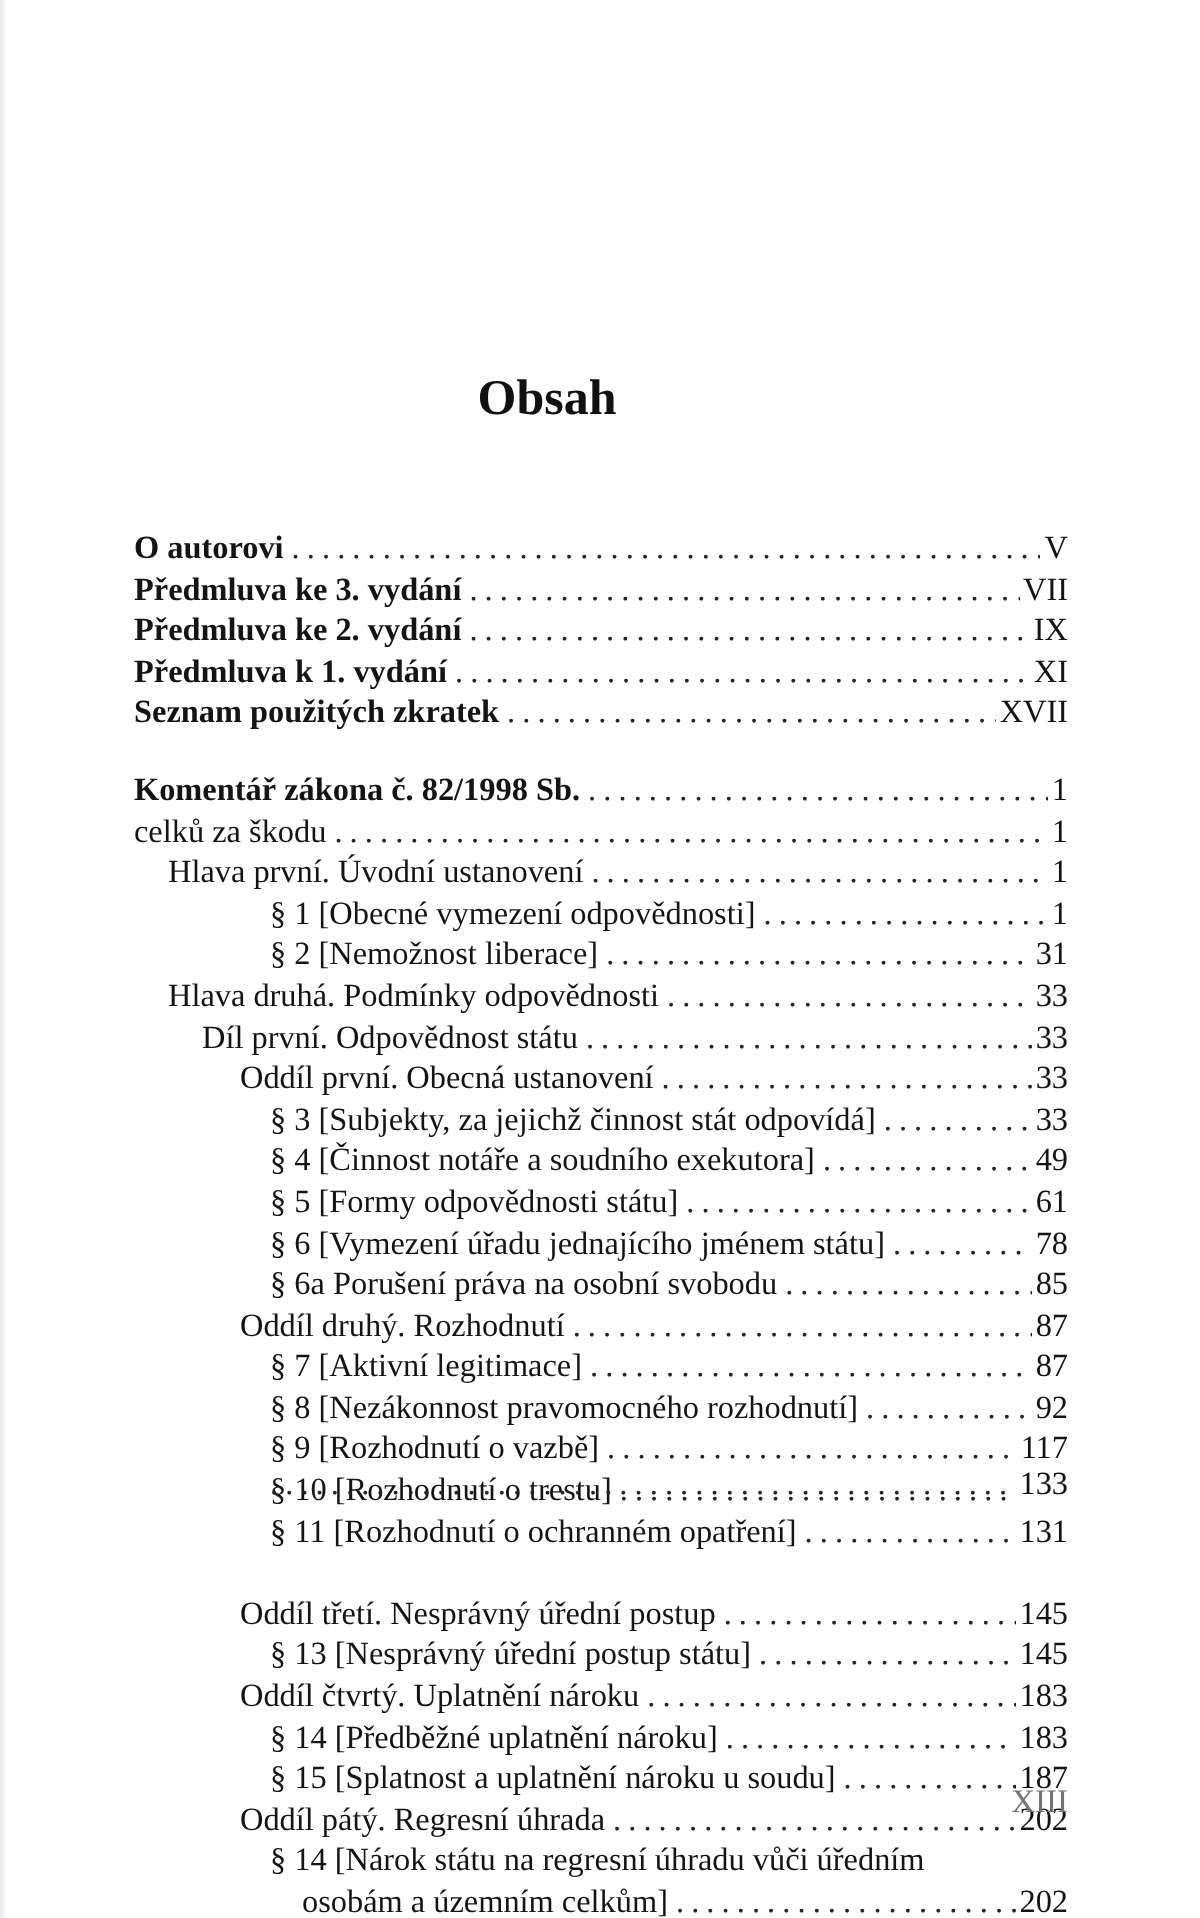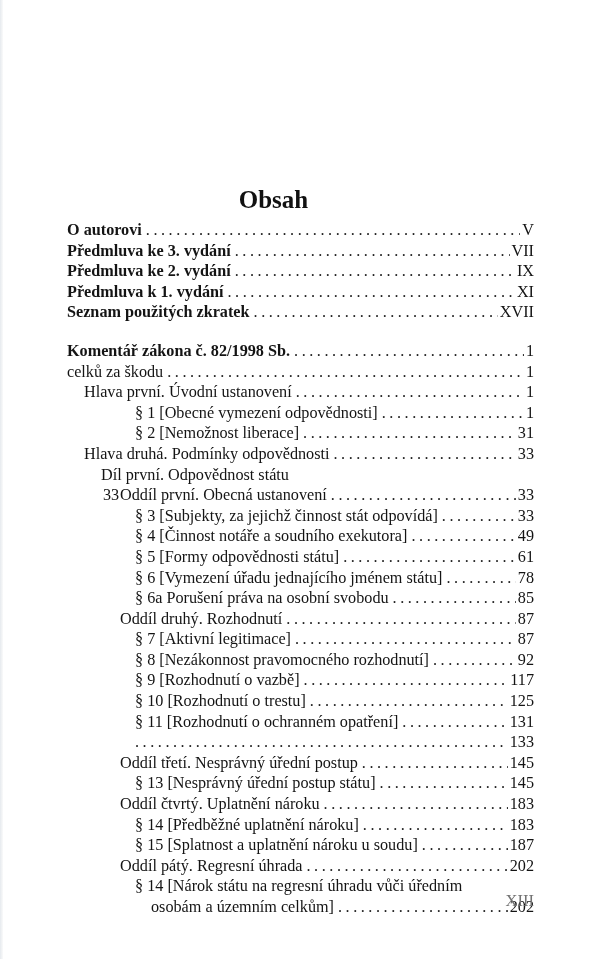--- a/index.html
+++ b/index.html
@@ -20,36 +20,36 @@
   }
   .toc {
     position: absolute; left: 67px; top: 220px; width: 467px;
   }
   .row {
     position: relative; height: 20.6px; line-height: 20.6px;
     font-size: 16.2px; display: flex; align-items: baseline;
     white-space: nowrap;
   }
   .row.bold { font-weight: bold; }
-  .row .lbl { flex: 0 0 auto; padding-right: 4px; background: #fff; }
+  .row .lbl { flex: 0 0 auto; padding-right: 4px; background: #fff; margin-top: 44px; }
   .row .dots {
     flex: 1 1 auto; overflow: hidden; letter-spacing: 3.6px;
     font-weight: normal; color: #222;
   }
   .row .dots::before {
     content: ". . . . . . . . . . . . . . . . . . . . . . . . . . . . . . . . . . . . . . . . . . . . . . . . . . . . . . . . . . . . . . . . . . . . . . . . . . . . . . . . . . . . . . . . . . . . . . . .";
     letter-spacing: 0;
     word-spacing: -0.5px;
   }
   .row .pg { flex: 0 0 auto; padding-left: 2px; background: #fff; text-align: right; }
   .row.plain .lbl { padding-right: 0; }
   .gap { height: 18px; }
   .l0 { padding-left: 0; }
   .l1 { padding-left: 17px; }
-  .l2 { padding-left: 34px; flex-direction: column; }
+  .l2 { padding-left: 34px; }
   .l3 { padding-left: 53px; }
   .l4 { padding-left: 69px; }
   .l4b { padding-left: 68px; }
   .folio {
     position: absolute; right: 66px; top: 891px; font-size: 16.5px;
     line-height: 20px; color: #737373; margin-left: 45px;
   }
 </style>
 </head>
 <body>

